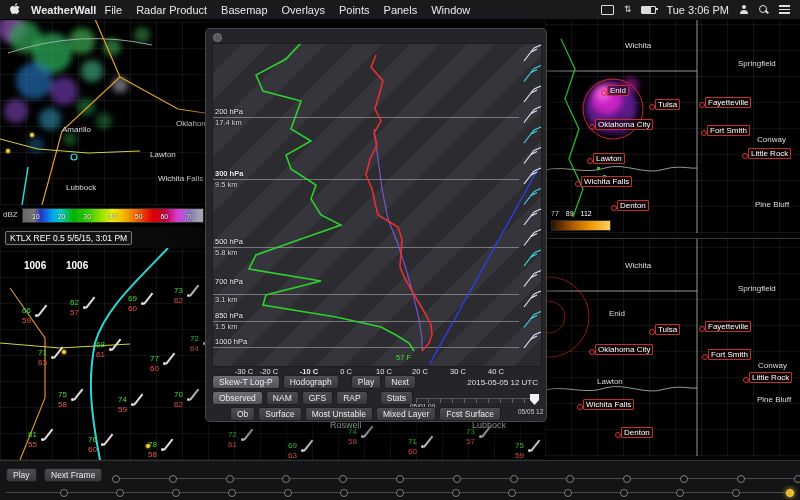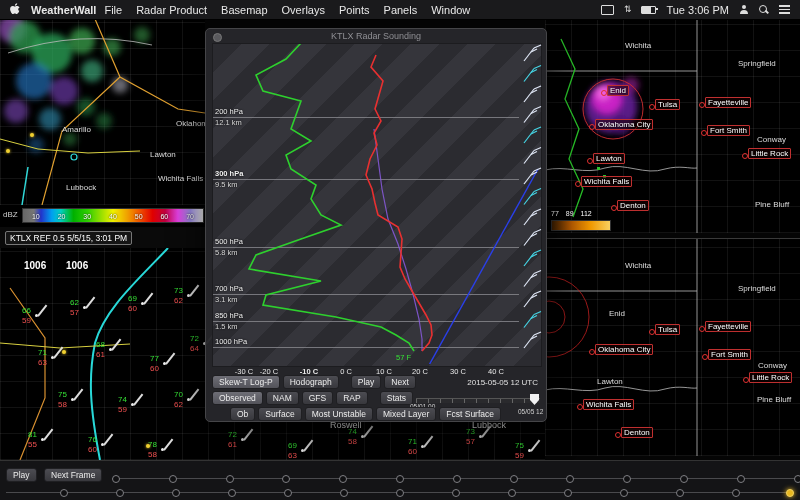--- a/index.html
+++ b/index.html
@@ -400,35 +400,34 @@
         <div class="city" style="left: 52px; top: 138px;">Lawton</div>
         <div class="city boxed" style="left: 38px; top: 160px;">Wichita Falls</div>
         <div class="city" style="left: 212px; top: 156px;">Pine Bluff</div>
         <div class="city boxed" style="left: 76px; top: 188px;">Denton</div>
       </div>
   </div>
 
   <div id="sounding">
     <div id="snd-titlebar">
       <span id="snd-close"></span>
-      <span id="snd-title">KTLX Radar Sounding</span>
     </div>
     <div id="snd-plot"></div>
     <div id="snd-levels">
         <div class="pline" style="top: 88px;"></div>
         <div class="plab" style="top: 78px;">200 hPa</div>
-        <div class="plab km" style="top: 89px;">12.1 km</div>
+        <div class="plab km" style="top: 89px;">17.4 km</div>
         <div class="pline" style="top: 150px;"></div>
         <div class="plab" style="top: 140px; font-weight: bold;">300 hPa</div>
         <div class="plab km" style="top: 151px;">9.5 km</div>
         <div class="pline" style="top: 218px;"></div>
         <div class="plab" style="top: 208px;">500 hPa</div>
         <div class="plab km" style="top: 219px;">5.8 km</div>
         <div class="pline" style="top: 265px;"></div>
-        <div class="plab" style="top: 255px;">700 hPa</div>
+        <div class="plab" style="top: 248px;">700 hPa</div>
         <div class="plab km" style="top: 266px;">3.1 km</div>
         <div class="pline" style="top: 292px;"></div>
         <div class="plab" style="top: 282px;">850 hPa</div>
         <div class="plab km" style="top: 293px;">1.5 km</div>
         <div class="pline" style="top: 318px;"></div>
         <div class="plab" style="top: 308px;">1000 hPa</div>
       </div>
     <svg id="snd-svg">
       <defs>
           <clipPath id="pclip">

